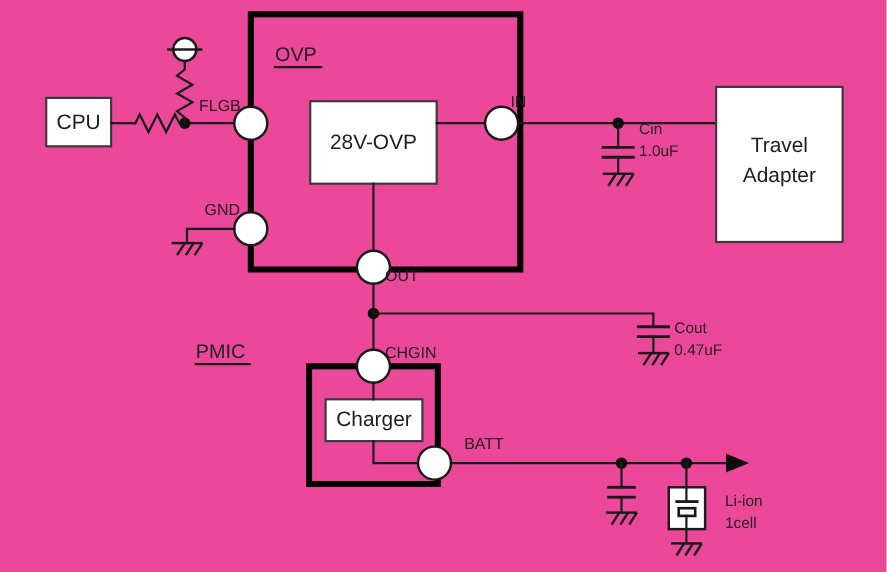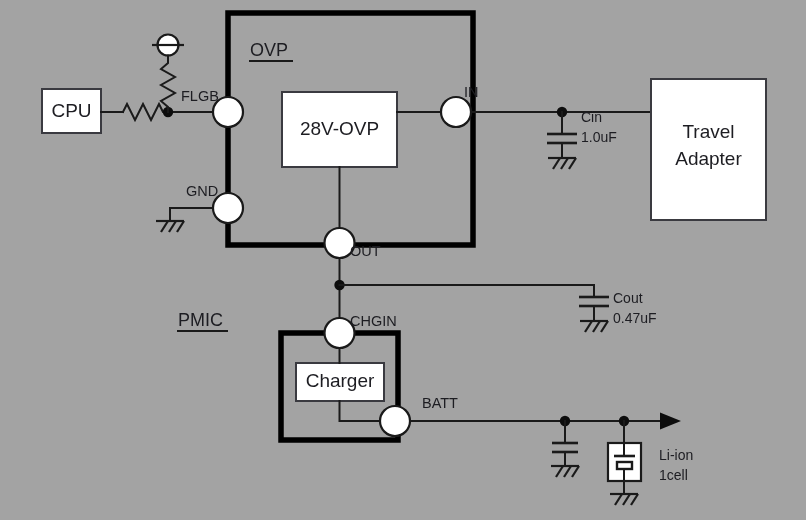--- a/index.html
+++ b/index.html
@@ -8,21 +8,21 @@
     padding: 0;
     background: #ffffff;
   }
   body {
     font-family: "Liberation Sans", sans-serif;
   }
   #diagram-root {
     position: relative;
     width: 806px;
     height: 520px;
-    background: #a3a3a3;
+    background: #ec4899;
     overflow: hidden;
   }
   svg#schematic {
     display: block;
     width: 806px;
     height: 520px;
   }
   .wire {
     stroke: #1a1a1a;
     stroke-width: 2;

